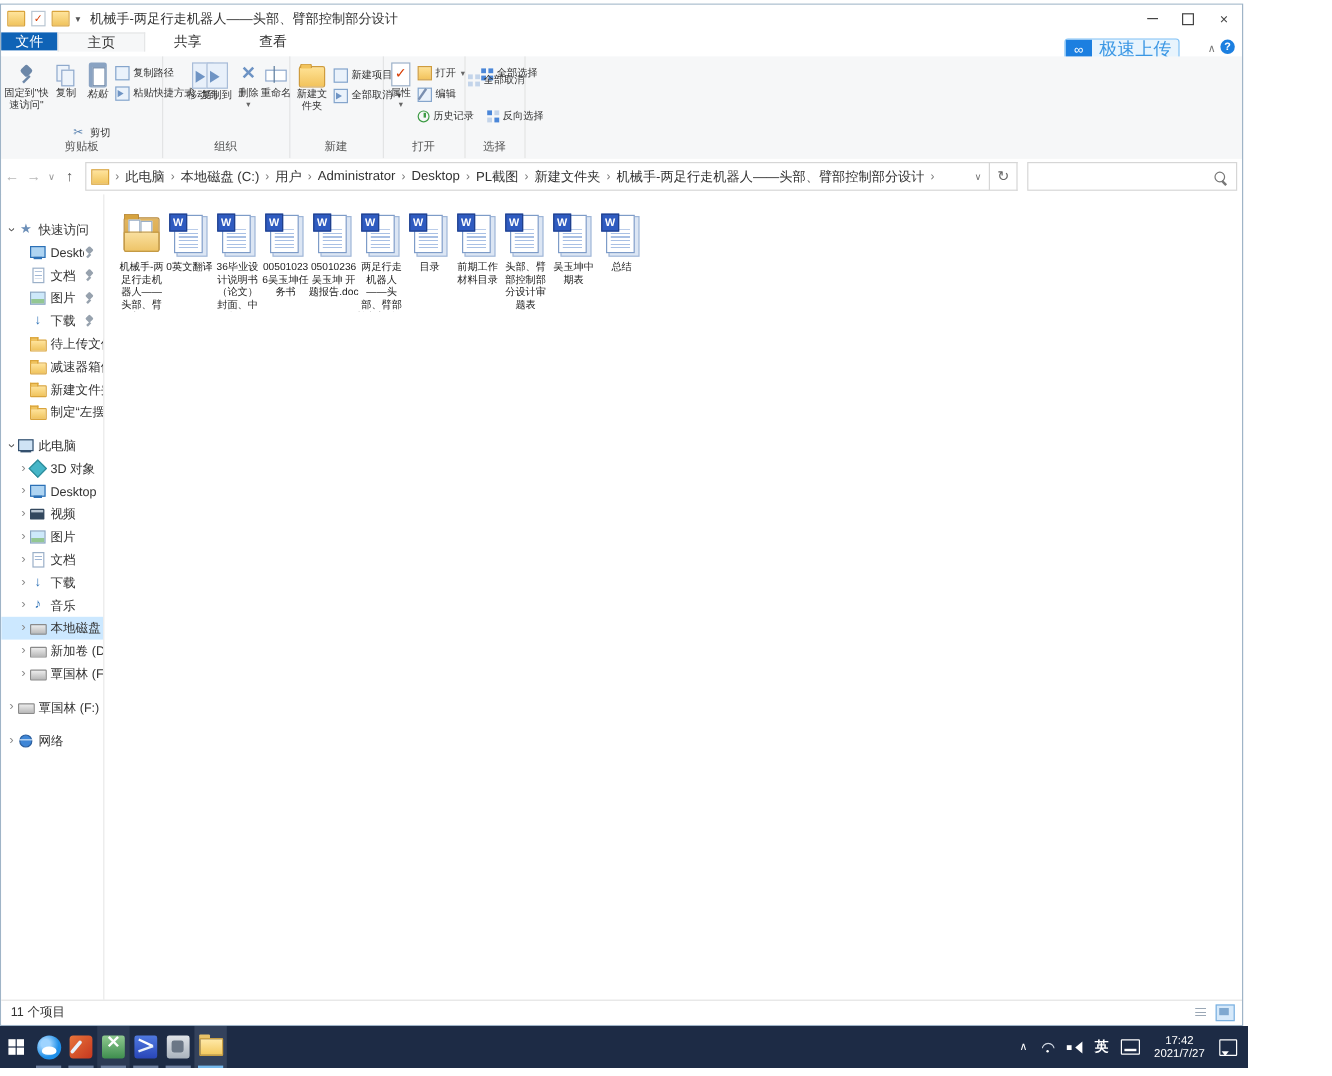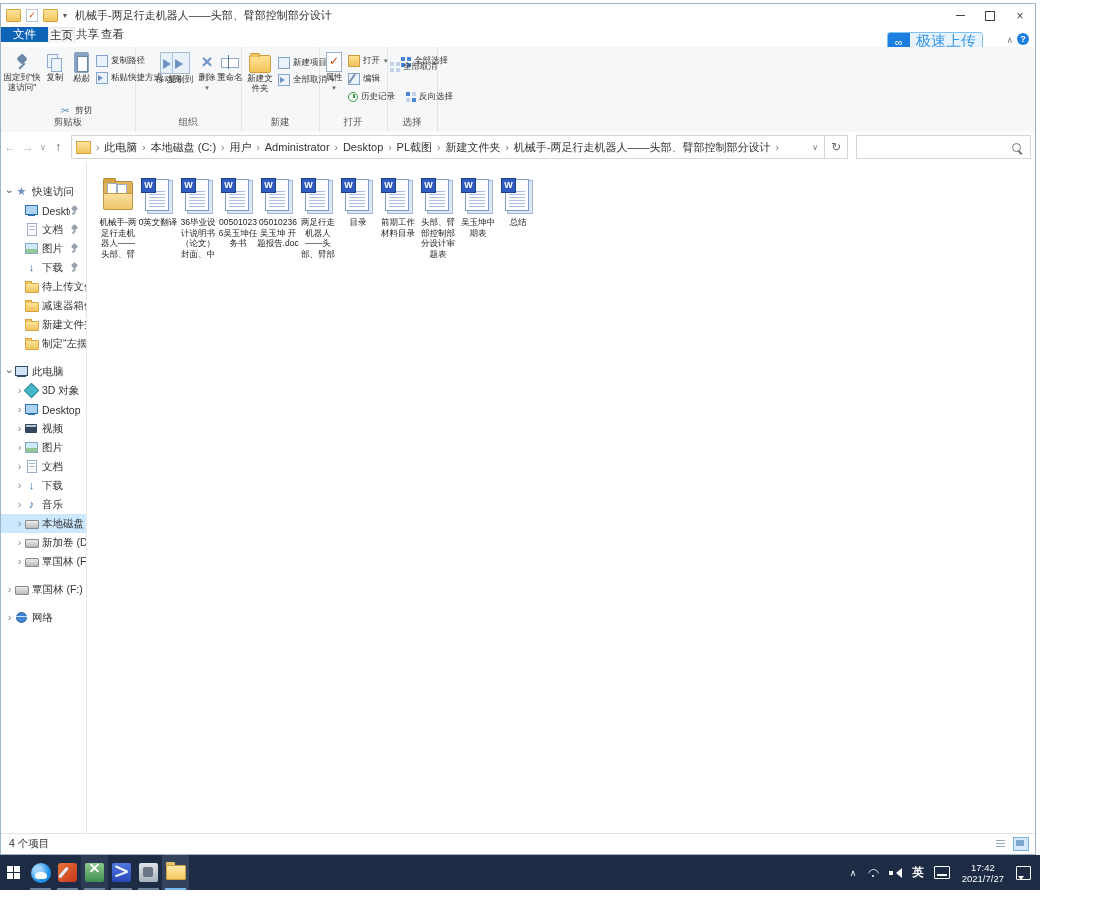--- a/index.html
+++ b/index.html
@@ -17,21 +17,21 @@
   .win-title{font-size:11px;color:#333;margin-left:8px;white-space:nowrap;overflow:hidden;}
   .win-btns{margin-left:auto;display:flex;height:100%;}
   .win-btn{width:30px;height:100%;display:flex;align-items:center;justify-content:center;color:#444;}
   .ic-min{width:9px;height:1px;background:#444;}
   .ic-max{width:8px;height:8px;border:1px solid #444;}
   .ic-close{font-size:12px;line-height:1;color:#444;}
 
   
   .tabrow{position:absolute;left:0;top:23px;right:0;height:20px;background:#fff;display:flex;align-items:flex-start;font-size:11.5px;}
   .tab-file{background:#0f63b6;color:#fff;padding:0 12px;display:flex;align-items:center;}
-  .tab{padding:0 1px;display:flex;align-items:center;color:#333;}
+  .tab{padding:0 24px;display:flex;align-items:center;color:#333;}
   .tab.active{background:#f6f7f8;border:1px solid #e5e6e7;border-bottom:none;}
   .upload-pill{position:absolute;right:52px;top:5px;height:17px;display:flex;align-items:center;border:1px solid #7fc0f5;border-radius:3px;overflow:hidden;background:#e8f4fd;}
   .upload-logo{width:22px;height:17px;background:#1c7fe0;color:#fff;font-size:11px;display:flex;align-items:center;justify-content:center;}
   .upload-label{font-size:15px;color:#3b97e4;padding:0 6px;}
   .rib-collapse{position:absolute;right:22px;top:8px;font-size:9px;color:#777;}
   .rib-help{position:absolute;right:6px;top:6px;width:12px;height:12px;border-radius:50%;background:#1c7fe0;color:#fff;font-size:9px;font-weight:bold;display:flex;align-items:center;justify-content:center;}
 
   
   .ribbon{position:absolute;left:0;top:43px;right:0;height:85px;background:#f6f7f8;border-bottom:1px solid #e3e4e5;}
   .grp{position:absolute;top:0;bottom:0;border-right:1px solid #e3e4e5;}
@@ -584,21 +584,21 @@
                 </span>
                 <span class="wb">W</span>
               </div>
               <div class="flabel">总结</div>
             </div>
           </div>
       </div>
     </div>
 
     <div class="statusbar">
-      <span class="status-left">4 个项目</span>
+      <span class="status-left">11 个项目</span>
       <span class="status-icons">
         <span class="sb-ic list"></span>
         <span class="sb-ic thumb"></span>
       </span>
     </div>
   </div>
 
   <div class="taskbar">
     <div style="display:flex;" id="tb-apps">
         <div class="tb-slot">

